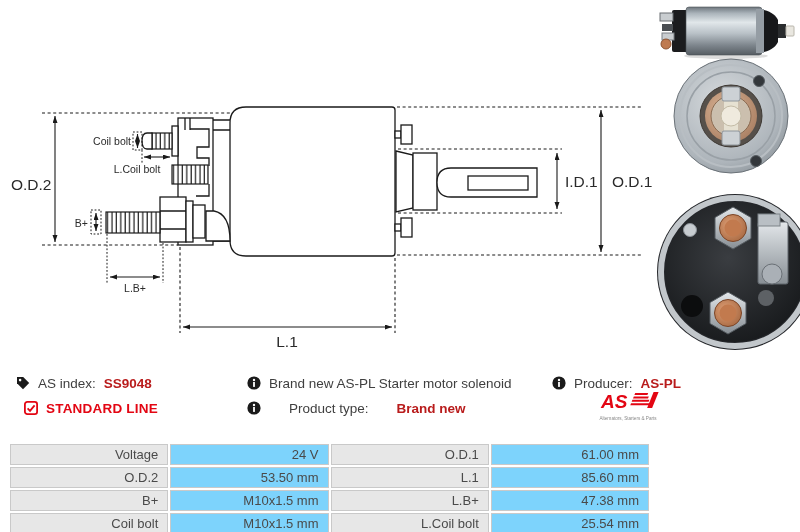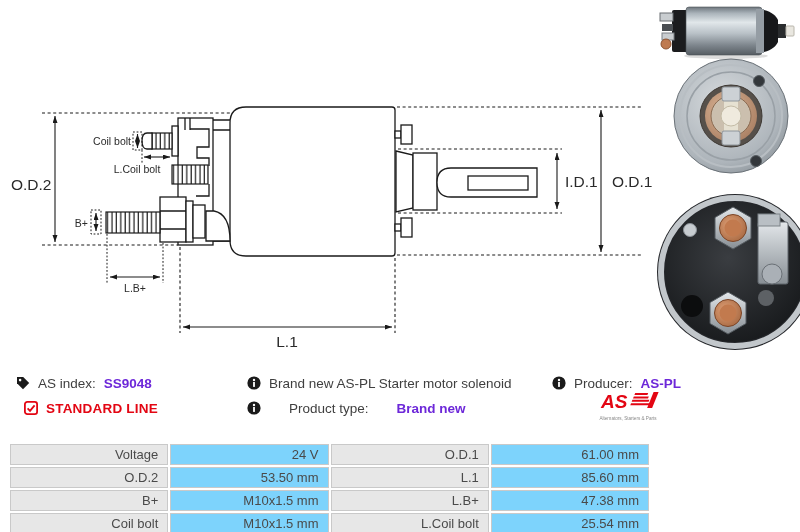--- a/index.html
+++ b/index.html
@@ -10,21 +10,21 @@
   #drawing{left:0;top:0;}
   .ln{stroke:#1a1a1a;stroke-width:1.3;fill:none;}
   .fw{stroke:#1a1a1a;stroke-width:1.3;fill:#fff;}
   .dash{stroke:#1a1a1a;stroke-width:1.1;fill:none;stroke-dasharray:3,2.6;}
   .dot{stroke:#1a1a1a;stroke-width:1;fill:none;stroke-dasharray:1.8,1.8;}
   .dim{stroke:#1a1a1a;stroke-width:1.1;fill:none;}
   .lblL{font-size:15.5px;fill:#2a2a2a;}
   .lblS{font-size:10.5px;fill:#2a2a2a;}
   
   .info{display:flex;align-items:flex-start;gap:8px;white-space:nowrap;font-size:13.5px;height:16px;}
-  .info b{color:#6d28d9;}
+  .info b{color:#b91c1c;}
   .icn{display:inline-flex;width:14px;height:14px;flex:0 0 auto;}
   .red{color:#e30613;font-weight:bold;letter-spacing:.2px;}
   
   #spec{left:8px;top:429px;width:643px;}
   #spec table{width:100%;border-collapse:separate;border-spacing:2px;table-layout:fixed;margin-top:13px;}
   #spec td{height:21px;border:1px solid #c9c9c9;font-size:13px;color:#4a4a4a;
            text-align:right;vertical-align:middle;padding:0 9px 0 4px;box-sizing:border-box;}
   #spec td.lab{background:#e7e7e7;}
   #spec td.val{background:#7dd3fc;}
   

